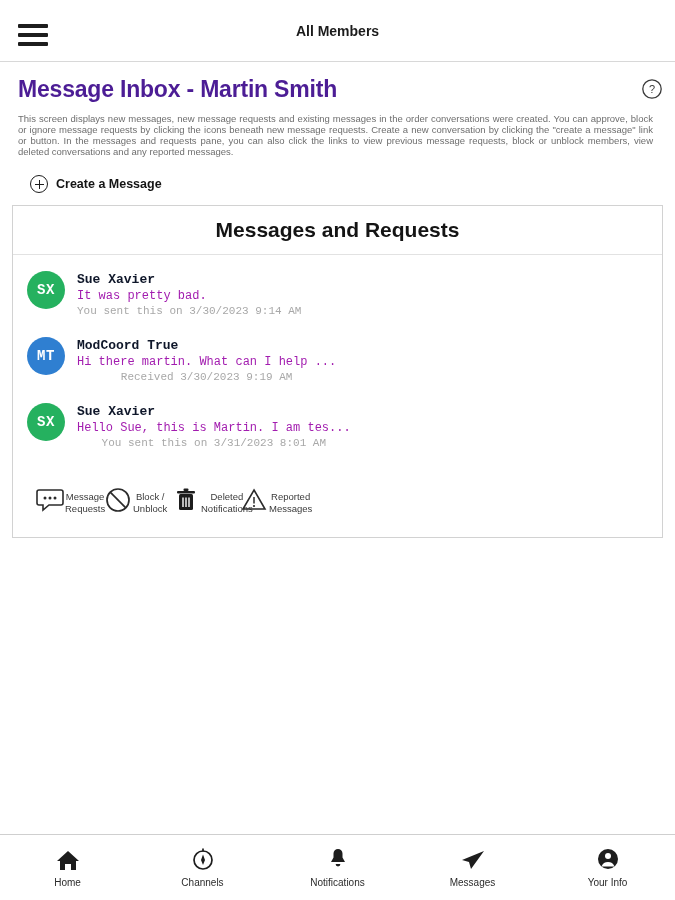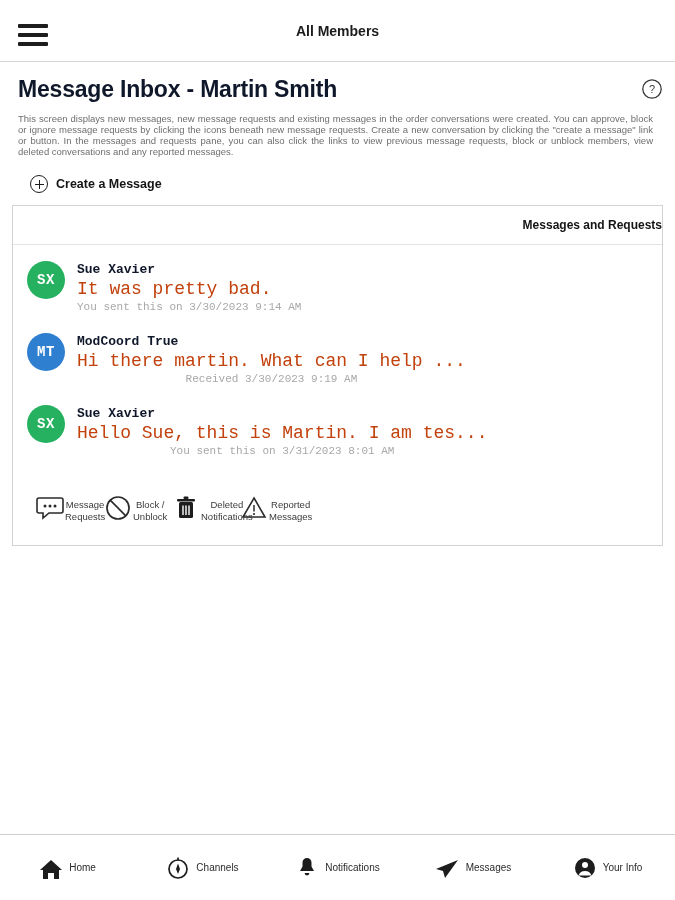--- a/index.html
+++ b/index.html
@@ -54,21 +54,21 @@
   }
 
   
   .page-head {
     padding: 14px 22px 0 18px;
     position: relative;
   }
   .page-title {
     font-size: 23px;
     font-weight: bold;
-    color: #0f172a;
+    color: #4c1d95;
     letter-spacing: -0.2px;
   }
   .help-icon {
     position: absolute;
     right: 12px;
     top: 16px;
     width: 22px;
     height: 22px;
     cursor: pointer;
   }
@@ -111,22 +111,22 @@
     color: #141414;
   }
 
   
   .panel {
     margin: 0 12px;
     border: 1px solid #d2d2d2;
     background: #fff;
   }
   .panel-head {
-    text-align: right;
-    font-size: 12px;
+    text-align: center;
+    font-size: 21px;
     font-weight: bold;
     color: #141414;
     padding: 12px 0 12px;
     border-bottom: 1px solid #e2e2e2;
   }
   .msg-list {
     padding: 10px 0 0 0;
     font-family: Liberation Mono, monospace;
   }
   .msg-item {
@@ -148,22 +148,22 @@
     letter-spacing: 0.5px;
   }
   .msg-body { padding-top: 1px; }
   .msg-name {
     font-size: 13px;
     font-weight: bold;
     color: #0f172a;
     margin-bottom: 2px;
   }
   .msg-preview {
-    font-size: 18px;
-    color: #c2410c;
+    font-size: 12px;
+    color: #a21caf;
     margin-bottom: 2px;
   }
   .msg-meta {
     font-size: 11px;
     color: #a8a8a8;
     text-align: center;
   }
 
   
   .actions {
@@ -198,20 +198,21 @@
     left: 0; right: 0; bottom: 0;
     height: 66px;
     border-top: 1px solid #cfcfcf;
     background: #fff;
     display: flex;
     align-items: center;
   }
   .navitem {
     flex: 1;
     display: flex;
+    flex-direction: column;
     align-items: center;
     justify-content: center;
     gap: 6px;
     cursor: pointer;
   }
   .navitem .nav-icon {
     height: 24px;
     display: flex;
     align-items: flex-end;
     justify-content: center;

